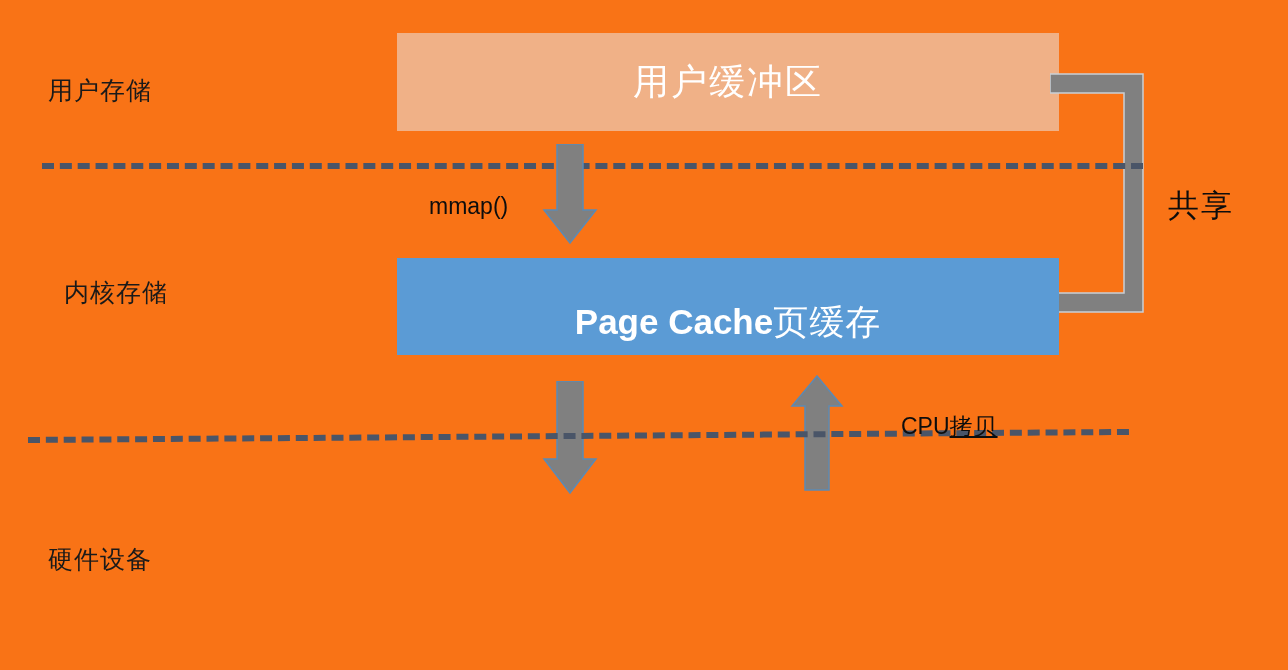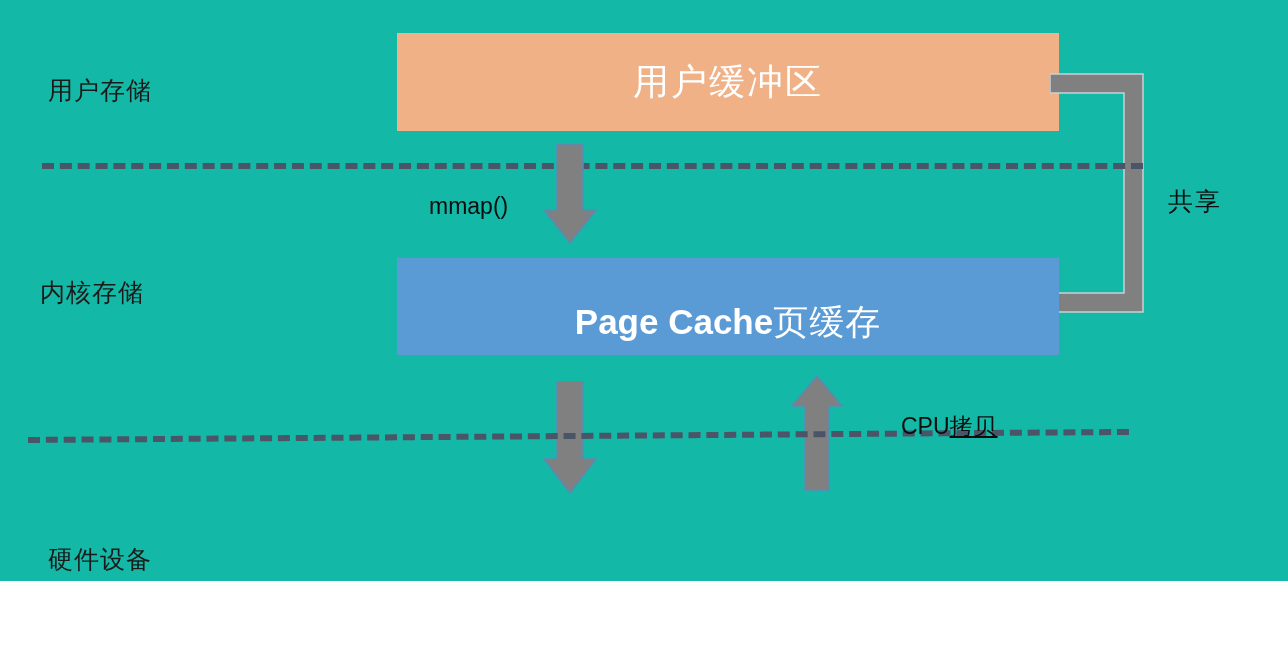--- a/index.html
+++ b/index.html
@@ -6,22 +6,22 @@
     margin: 0;
     padding: 0;
     background: #ffffff;
   }
   body {
     font-family: "Liberation Sans", sans-serif;
   }
   #canvas {
     position: relative;
     width: 1288px;
-    height: 581px;
-    background: #14b8a6;
+    height: 670px;
+    background: #f97316;
     overflow: hidden;
   }
 
   
   .row-label {
     position: absolute;
     font-family: "Liberation Serif", serif;
     font-size: 25px;
     color: #1a1a1a;
     letter-spacing: 1px;
@@ -111,32 +111,32 @@
     font-family: "Liberation Sans", sans-serif;
     margin-left: 48px;
   }
   .anno-cpu .cjk {
     font-family: "Liberation Serif", serif;
     letter-spacing: 1px;
     text-decoration: underline;
   }
   .anno-share {
     font-family: "Liberation Serif", serif;
-    font-size: 25px;
+    font-size: 31px;
     letter-spacing: 2px;
   }
 </style>
 </head>
 <body>
 
 <div id="canvas">
 
   <div class="row-label" style="left:48px; top:74px;">用户存储</div>
 
-  <div class="row-label" style="left:40px; top:276px;font-family:Liberation Serif, serif;">内核存储</div>
+  <div class="row-label" style="left:64px; top:276px;font-family:Liberation Serif, serif;">内核存储</div>
 
   <div class="row-label" style="left:48px; top:543px;">硬件设备</div>
 
   <div class="box box-user" style="left:397px; top:33px; width:662px; height:98px;">
     <span class="box-label">用户缓冲区</span>
   </div>
 
   <div class="bracket" style="left:1050px; top:66px; width:100px; height:254px;">
     <svg width="100" height="254" viewBox="0 0 100 254">
       <path d="M 0 8 L 93 8 L 93 246 L 0 246 L 0 227 L 74 227 L 74 27 L 0 27 Z" fill="#808080" stroke="#C9CFD6" stroke-width="1.5"></path>

